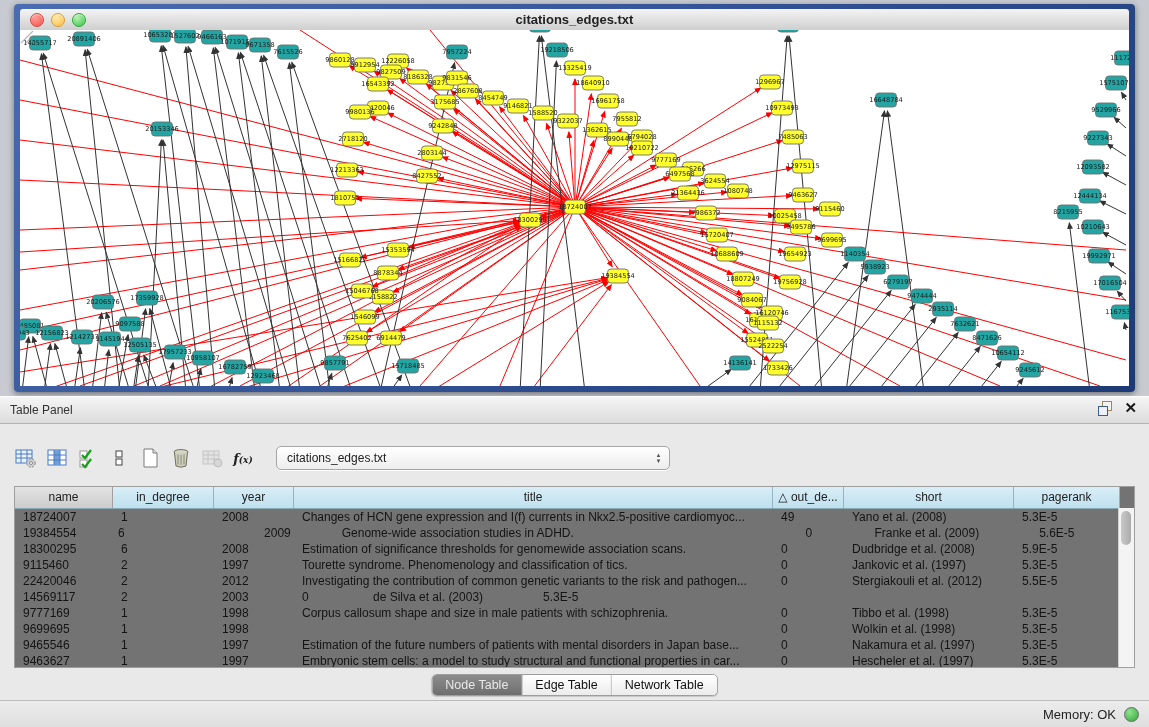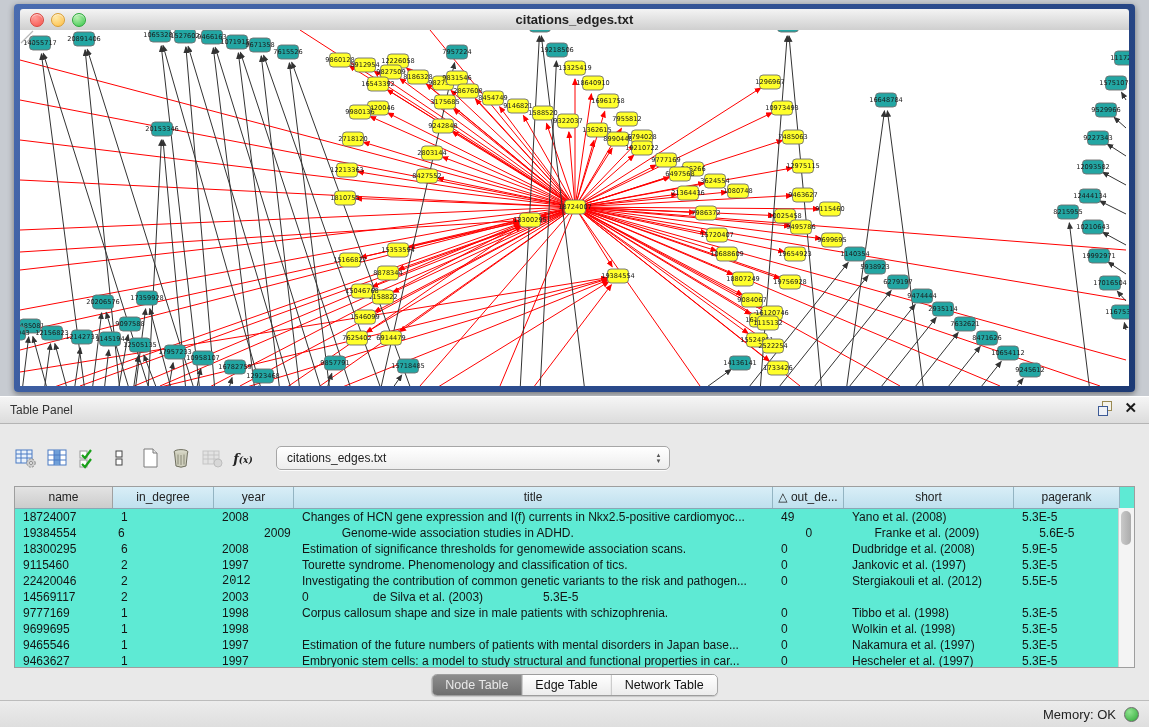--- a/index.html
+++ b/index.html
@@ -63,21 +63,21 @@
   }
   .combo .val{margin-left:10px;}
   .combo .stepper{
     position:absolute;right:5px;top:2px;width:11px;height:17px;
     display:flex;flex-direction:column;align-items:center;justify-content:center;color:#555;
   }
   .combo .stepper span{font-size:6px;line-height:6px;}
   
   .grid{
     position:absolute;left:14px;top:90px;width:1121px;height:182px;
-    background:#5eead4;border:1px solid #9e9e9e;box-sizing:border-box;overflow:hidden;
+    background:#737373;border:1px solid #9e9e9e;box-sizing:border-box;overflow:hidden;
   }
   .hdr-row{display:flex;height:21px;border-bottom:1px solid #8aa7b4;}
   .hdr-cell{
     box-sizing:border-box;height:21px;line-height:20px;text-align:center;
     font-size:12px;color:#222;background:linear-gradient(#d9eef7,#bfe0ee);
     border-right:1px solid #93b4c2;overflow:hidden;white-space:nowrap;
   }
   .hdr-cell.sel{background:linear-gradient(#e3e3e3,#cccccc);border-right:1px solid #a0a0a0;}
   .data-row{display:flex;height:16px;}
   .cell{
@@ -896,21 +896,21 @@
           <div class="cell" style="width: 101px;">2</div>
           <div class="cell" style="width: 80px;">1997</div>
           <div class="cell" style="width: 479px;">Tourette syndrome. Phenomenology and classification of tics.</div>
           <div class="cell" style="width: 71px;">0</div>
           <div class="cell" style="width: 170px;">Jankovic et al. (1997)</div>
           <div class="cell" style="width: 106px;">5.3E-5</div>
         </div>
         <div class="data-row">
           <div class="cell" style="width: 98px;">22420046</div>
           <div class="cell" style="width: 101px;">2</div>
-          <div class="cell" style="width: 80px; font-family: Liberation Mono, monospace;">2012</div>
+          <div class="cell" style="width: 80px;">2012</div>
           <div class="cell" style="width: 479px;">Investigating the contribution of common genetic variants to the risk and pathogen...</div>
           <div class="cell" style="width: 71px;">0</div>
           <div class="cell" style="width: 170px;">Stergiakouli et al. (2012)</div>
           <div class="cell" style="width: 106px;">5.5E-5</div>
         </div>
         <div class="data-row">
           <div class="cell" style="width: 98px;">14569117</div>
           <div class="cell" style="width: 101px;">2</div>
           <div class="cell" style="width: 80px;">2003</div>
           <div class="cell" style="width: 71px;">0</div>

